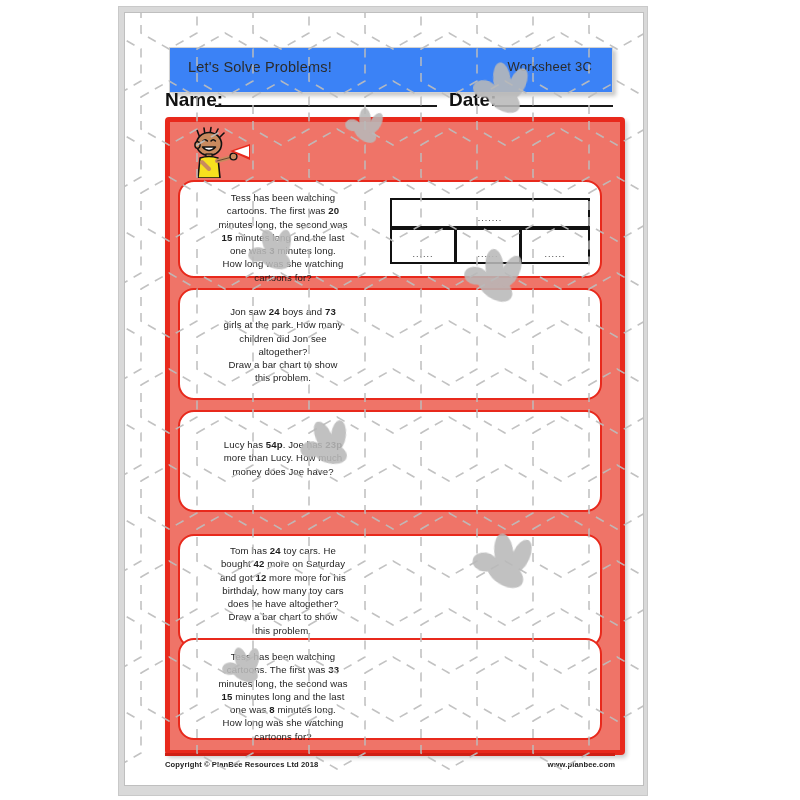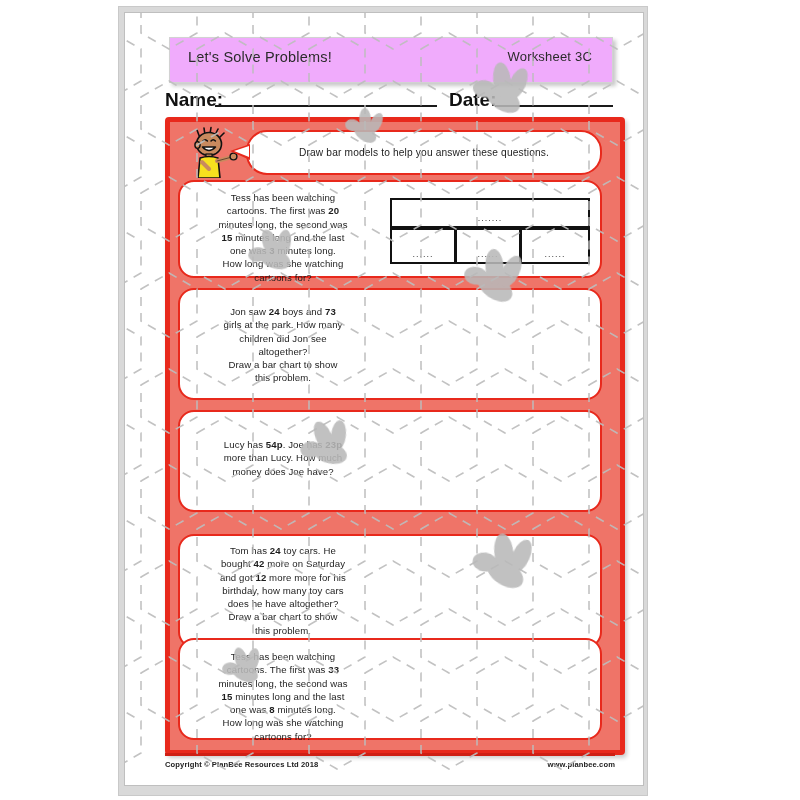--- a/index.html
+++ b/index.html
@@ -40,23 +40,23 @@
     position: absolute;
     left: 0; top: 0; right: 0; bottom: 0;
     pointer-events: none;
     z-index: 40;
   }
   .watermark-layer svg { display: block; }
 
   
   .title-bar {
     position: absolute;
-    left: 44px; top: 24px;
+    left: 44px; top: 34px;
     width: 442px; height: 44px;
-    background: #f0abfc;
+    background: #3b82f6;
     border: 1px solid #d2d2d2;
     box-shadow: 3px 3px 4px rgba(0,0,0,0.22);
     z-index: 10;
   }
   .title-left {
     position: absolute;
     left: 18px; top: 11px;
     font-size: 14.5px;
     color: #2b2b2b;
     letter-spacing: .2px;
@@ -278,23 +278,20 @@
           <path d="M18 32 q9 -3 18 0 l2 20 h-22 z" fill="#f7e11e" stroke="#111" stroke-width="1.6" stroke-linejoin="round"></path>
 
           <path d="M35 35 L50 31" stroke="#c98a5e" stroke-width="4" stroke-linecap="round"></path>
           <path d="M35 35 L50 31" stroke="#111" stroke-width="1" fill="none" stroke-linecap="round" opacity="0.55"></path>
           <circle cx="51.5" cy="30.5" r="3.4" fill="#c98a5e" stroke="#111" stroke-width="1.4"></circle>
 
           <path d="M20 36 L27 43" stroke="#c98a5e" stroke-width="4" stroke-linecap="round"></path>
         </svg>
 
         <div class="bubble-tail"></div>
-        <div class="speech-bubble">
-          <span class="txt">Draw bar models to help you answer these questions.</span>
-        </div>
       </div>
 
       <div class="qbox" style="top:58px; height:98px;">
         <div class="qtext" style="top:9px;">Tess has been watching<br>cartoons. The first was <b>20</b><br>minutes long, the second was<br><b>15</b> minutes long and the last<br>one was <b>3</b> minutes long.<br>How long was she watching<br>cartoons for?</div>
         <div class="barmodel">
           <div class="bm-whole">
             <span class="bm-dots">.......</span>
           </div>
           <div class="bm-part bm-p1">
             <span class="bm-dots">......</span>

